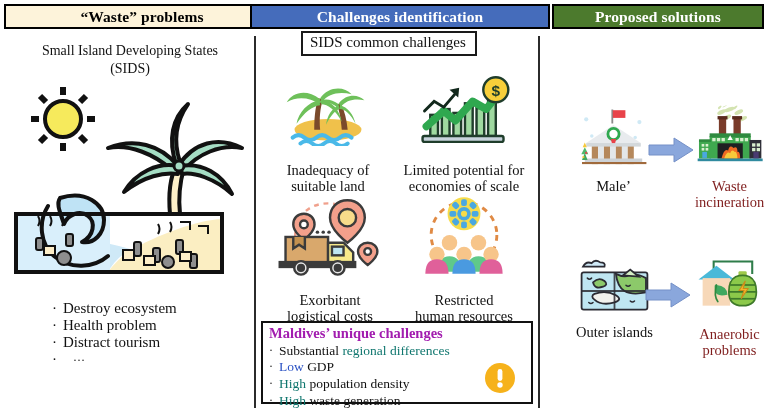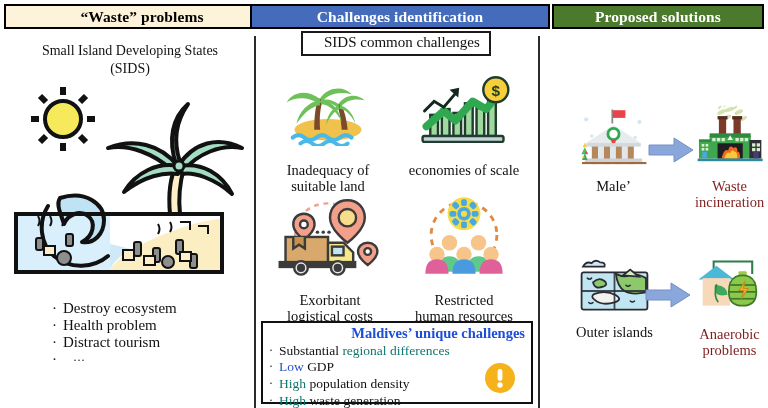--- a/index.html
+++ b/index.html
@@ -37,41 +37,41 @@
   #left-bullets .bl { display:flex; align-items:flex-start; }
   #left-bullets .dot { width: 11px; flex:0 0 11px; }
   #left-bullets .ellipsis { padding-left: 10px; font-size: 12px; letter-spacing:1.5px;}
 
   
   .vrule { position: absolute; width: 2px; background: #2b2b2b; }
 
   
   #sids-common-box {
     position: absolute; left: 301px; top: 31px;
-    padding: 1px 9px 3px 21px;
+    padding: 1px 9px 3px 7px;
     border: 2px solid #1a1a1a; background:#fff;
     font-size: 15px; color:#111; white-space: nowrap;
   }
 
   .chal-cell { position: absolute; text-align: center; }
   .chal-icon { height: 62px; display:flex; align-items:flex-end; justify-content:center; }
   .chal-label { font-size: 14.5px; line-height: 1.12; color:#111; margin-top: 16px; }
 
   #chal-land      { left: 264px; top: 84px;  width: 128px; }
   #chal-economies { left: 392px; top: 78px;  width: 144px; }
   #chal-logistics { left: 268px; top: 196px; width: 124px; }
   #chal-hr        { left: 396px; top: 196px; width: 136px; }
 
   
   #maldives-box {
     position: absolute; left: 261px; top: 321px; width: 272px; height: 83px;
     border: 2.5px solid #111; background:#fff; padding: 2px 6px 0 6px;
   }
   #maldives-title {
-    text-align:right; font-weight: bold; font-size: 14.5px; color:#1d4ed8; line-height:1.15;
+    text-align:left; font-weight: bold; font-size: 14.5px; color:#a21caf; line-height:1.15;
   }
   #maldives-list { margin-top: 1px; }
   #maldives-list .ml {
     display:flex; align-items:flex-start; font-size: 13.5px; line-height: 1.24; color:#111;
   }
   #maldives-list .ml .dot { width: 10px; flex: 0 0 10px; font-size:12px; }
   .txt-red  { color:#0f766e; }
   .txt-blue { color:#2b52c4; }
   #warn-icon { position:absolute; right: 16px; bottom: 9px; width: 30px; height: 30px; }
 
@@ -251,20 +251,21 @@
         <path d="M16 52 L34 36 L46 46 L64 26 L78 34 L94 14" fill="none" stroke="#2fa84f" stroke-width="8" stroke-linejoin="round" stroke-linecap="round"></path>
         <path d="M82 12 L96 10 L94 24 Z" fill="#2fa84f" stroke="#2fa84f" stroke-width="3" stroke-linejoin="round"></path>
         <path d="M14 36 L24 26 L34 32 L46 18" fill="none" stroke="#12281c" stroke-width="3" stroke-linecap="round" stroke-dasharray="0"></path>
         <path d="M40 14 L50 12 L49 22 Z" fill="#12281c"></path>
         <rect x="12" y="62" width="84" height="6" rx="2" fill="#c7d3dc" stroke="#1f3d2b" stroke-width="2.5"></rect>
         <circle cx="88" cy="14" r="13" fill="#f7cf3a" stroke="#1f3d2b" stroke-width="2.5"></circle>
         <text x="88" y="20" font-family="'Liberation Sans',sans-serif" font-size="16" font-weight="bold" fill="#1f3d2b" text-anchor="middle">$</text>
       </svg>
     </div>
     <div class="chal-label">
+      <div>Limited potential for</div>
       <div>economies of scale</div>
     </div>
   </div>
 
   <div class="chal-cell" id="chal-logistics">
     <div class="chal-icon" style="height:80px">
       <svg viewBox="0 0 120 82" width="116" height="80">
         <path d="M24 42 C24 16 44 4 66 8" fill="none" stroke="#f0a08c" stroke-width="2.5" stroke-dasharray="5 5"></path>
         <g stroke="#3b3b3b" stroke-width="2.5" fill="#e08a74">
           <path d="M33 18 c7 0 11 5 11 11 c0 8 -11 16 -11 16 s-11 -8 -11 -16 c0 -6 4 -11 11 -11z" fill="#f3a08b"></path>

